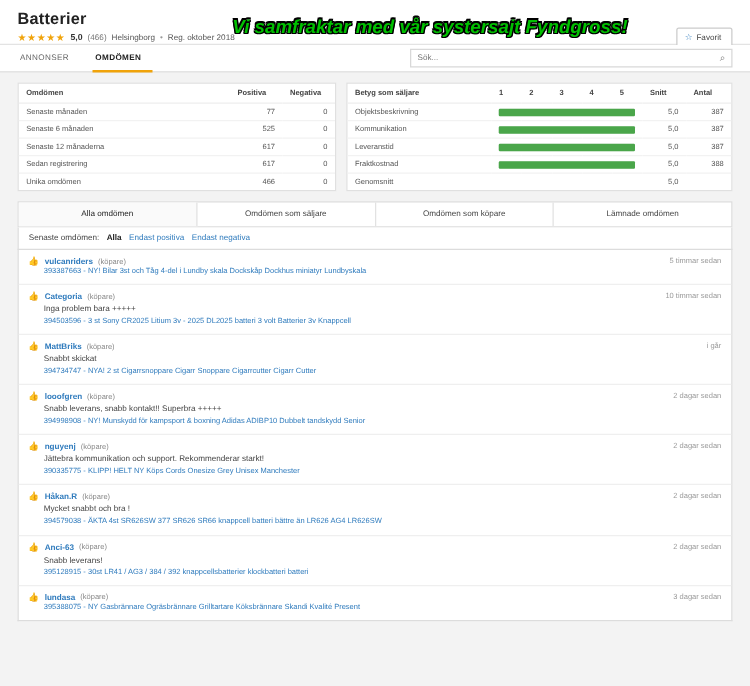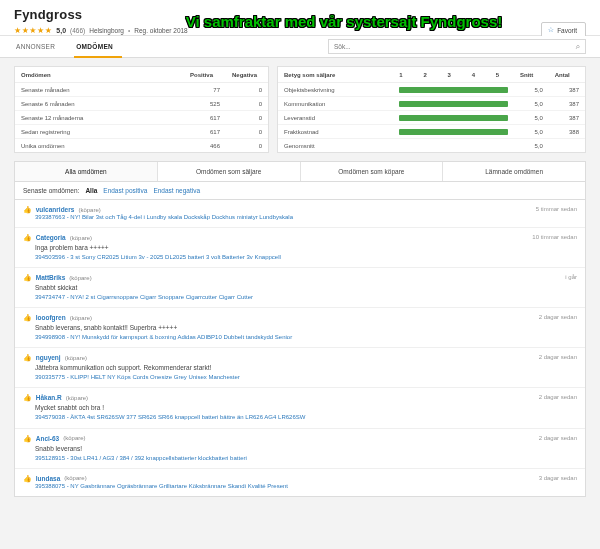--- a/index.html
+++ b/index.html
@@ -47,20 +47,21 @@
 
   
   .banner {
     position:absolute;
     left:168px; top:8px;
     width:352px; height:26px;
     display:flex; align-items:center; justify-content:center;
     color:#00c000;
     font-size:15px;
     font-weight:bold;
+    font-style:italic;
     white-space:nowrap;
     text-shadow:
       -1px -1px 0 #000, 1px -1px 0 #000,
       -1px 1px 0 #000, 1px 1px 0 #000,
        0px -1px 0 #000, 0px 1px 0 #000,
       -1px 0px 0 #000, 1px 0px 0 #000;
     pointer-events:none;
   }
 
   
@@ -186,21 +187,21 @@
   .rev-time { position:absolute; right:8px; top:6px; color:#999; font-size:6px; }
   .rev-text { font-size:6.5px; color:#444; margin: 3px 0 2px 12px; }
   .rev-link { font-size:6px; color:#2f7bbd; margin-left:12px; display:block; line-height:1.35; }
 </style>
 </head>
 <body>
 
 <div class="page">
 
   <div class="header">
-    <div class="shop-title">Fyndgross</div>
+    <div class="shop-title">Batterier</div>
     <div class="rating-row">
       <span class="stars">★★★★★</span>
       <span class="rating-num">5,0</span>
       <span class="rating-count">(466)</span>
       <span class="meta">Helsingborg</span>
       <span class="meta-sep">•</span>
       <span class="meta">Reg. oktober 2018</span>
     </div>
     <div class="favorite-btn">
       <span class="fav-star">☆</span>

